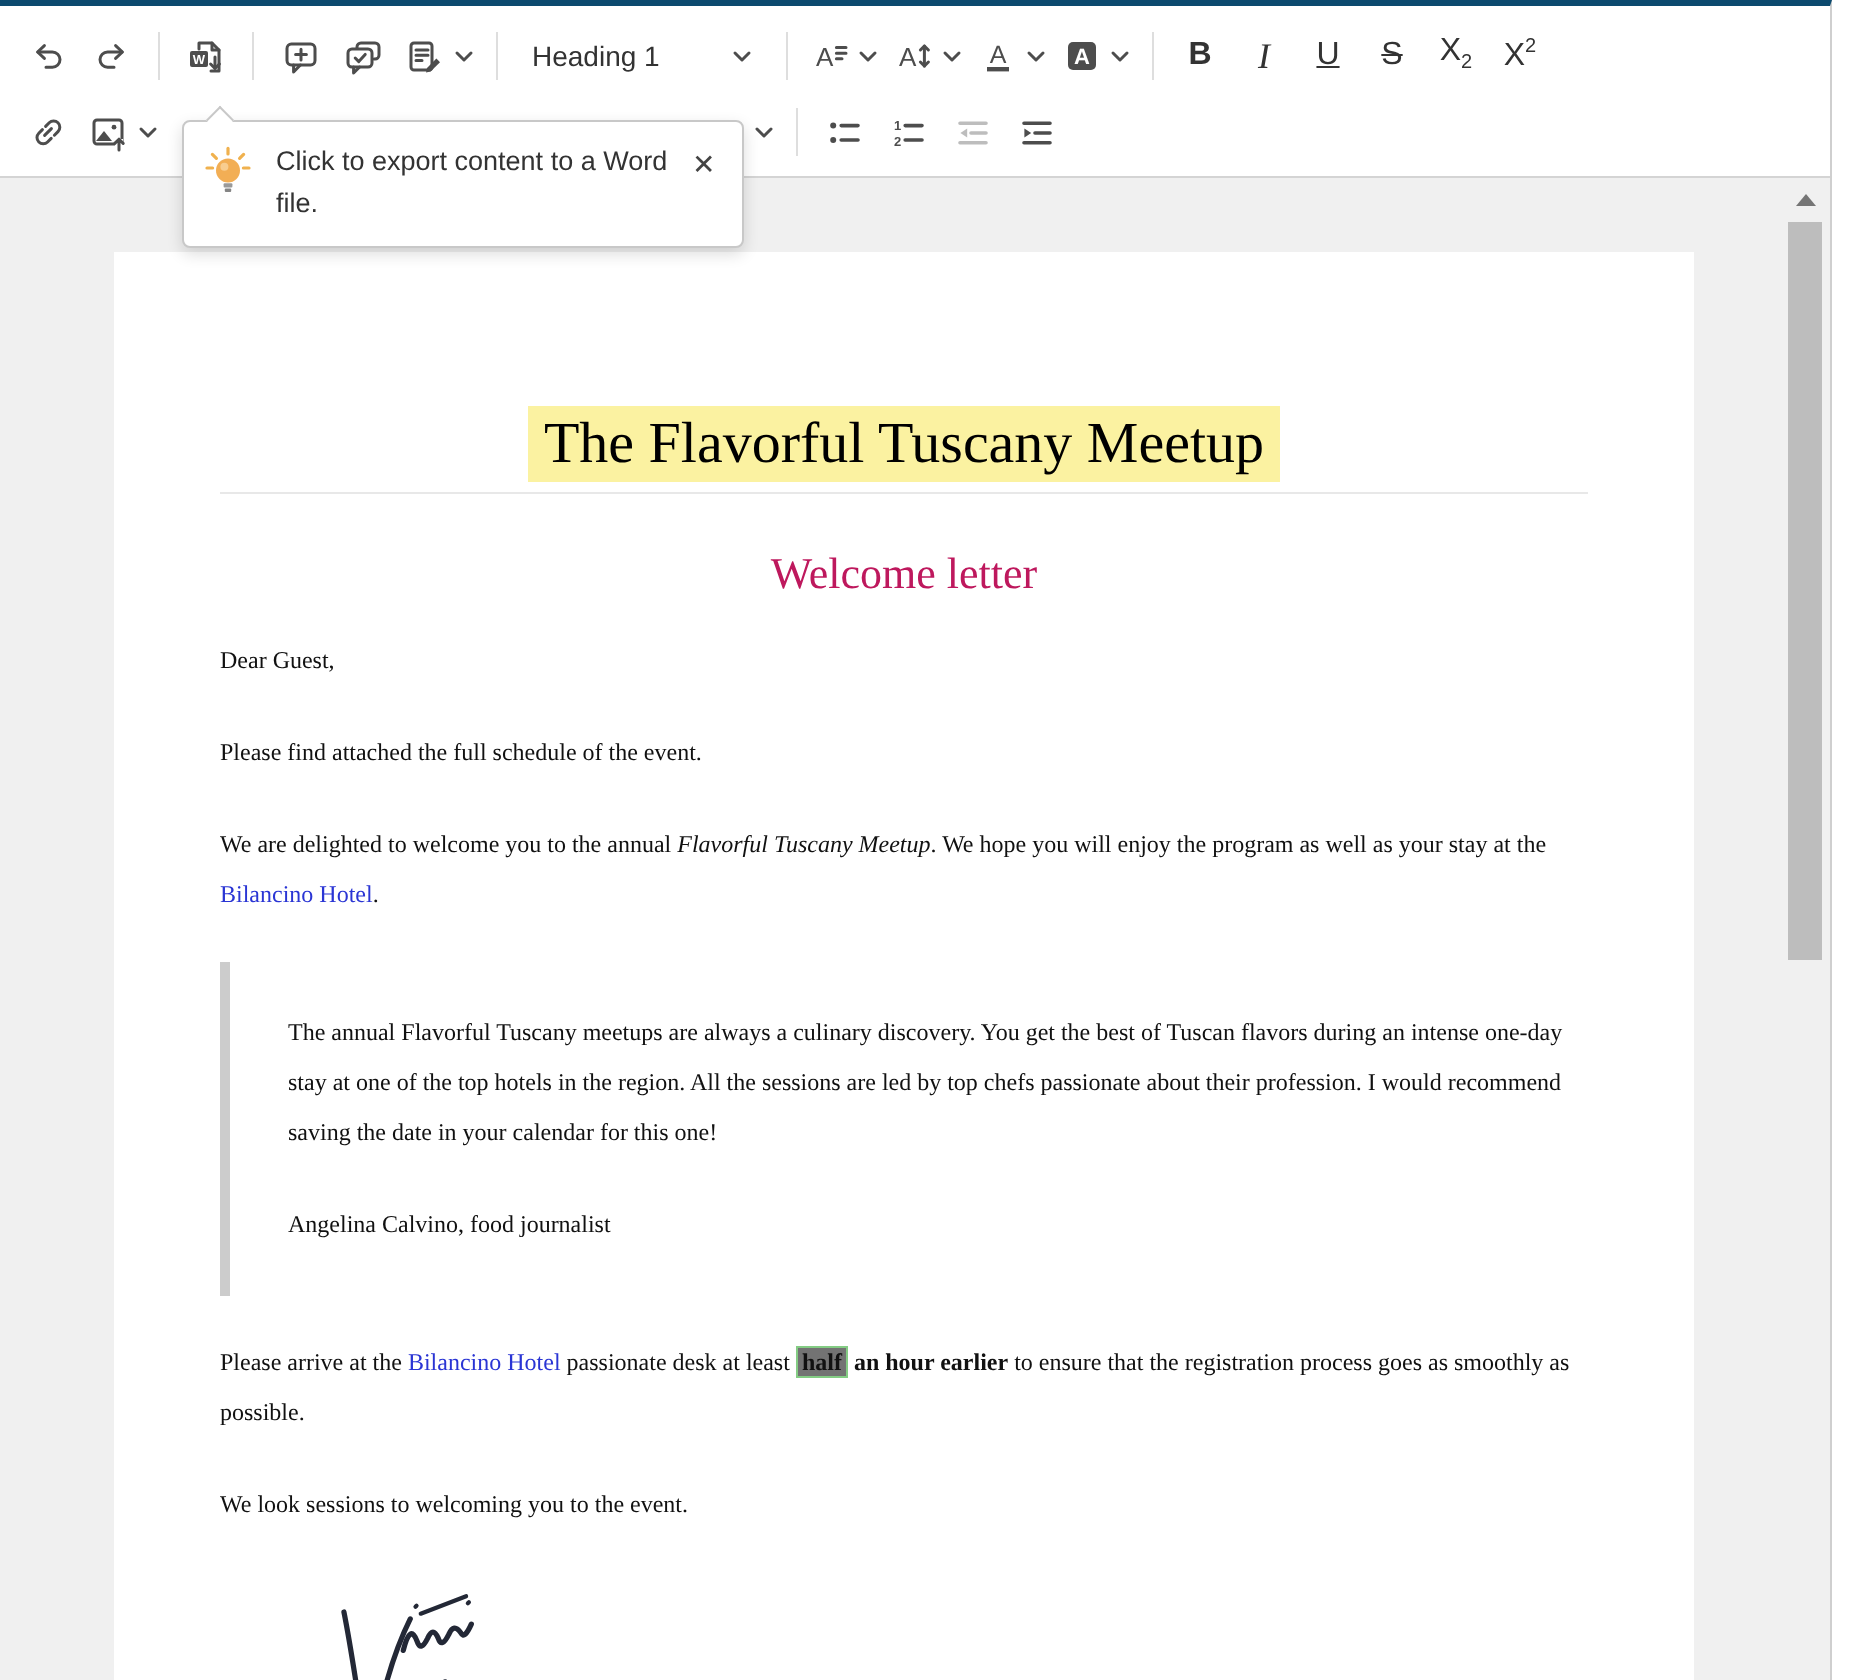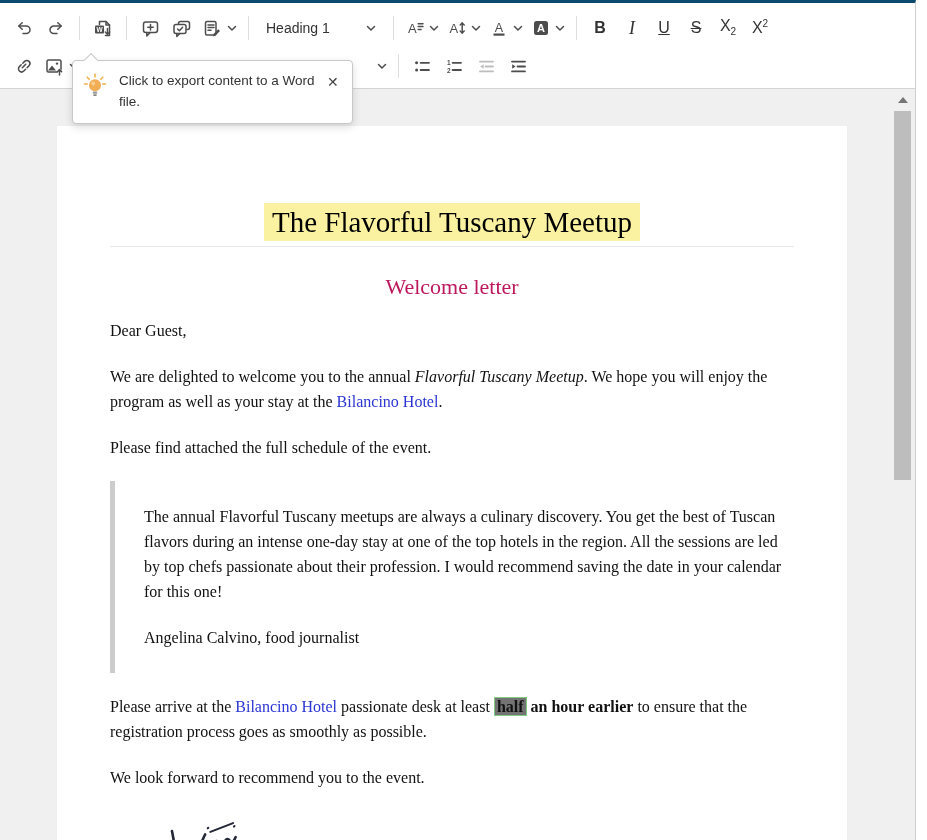--- a/index.html
+++ b/index.html
@@ -36,21 +36,21 @@
   .g-italic { font-family:"Liberation Serif", serif; font-style:italic; font-size:18px; }
   .g-underline { text-decoration:underline; }
   .g-strike { text-decoration:line-through; }
   .g-sub sub, .g-sup sup { font-size:10px; }
   .icon-stroke { stroke:#4d4d4d; stroke-width:1.5; fill:none; stroke-linecap:round; stroke-linejoin:round; }
   .icon-fill { fill:#4d4d4d; }
   .disabled-icon .icon-stroke { stroke:#bdbdbd; }
   .disabled-icon .icon-fill { fill:#bdbdbd; }
   
   .balloon {
-    position:absolute; left:72px; top:57px; width:281px; min-height:56px; z-index:20;
+    position:absolute; left:91px; top:57px; width:281px; min-height:56px; z-index:20;
     background:#fff; border:1px solid #c8c8c8; border-radius:4px;
     box-shadow:0 3px 8px rgba(0,0,0,.14);
     display:flex; align-items:flex-start; padding:10px 8px 10px 10px;
   }
   .balloon .caret {
     position:absolute; top:-6px; left:13px; width:10px; height:10px; background:#fff;
     border-left:1px solid #c8c8c8; border-top:1px solid #c8c8c8; transform:rotate(45deg);
   }
   .balloon-text { font-size:13.5px; color:#333; line-height:1.55; width:200px; margin-left:12px; }
   .balloon-close {
@@ -64,21 +64,21 @@
     position:absolute; left:57px; top:37px; width:790px; height:1200px;
     background:#fff; padding:80px 53px 0;
     font-family:"Liberation Serif", serif; color:#111;
   }
   .page h1 {
     margin:0; font-size:29px; font-weight:400; text-align:center;
     padding-bottom:7px; border-bottom:1px solid #e8e8e8; color:#000;
   }
   .page h1 mark { background:#fbf2a1; padding:3px 8px; color:#000; }
   .page h2 { margin:27px 0 0; font-size:22px; font-weight:400; text-align:center; color:#be185d; }
-  .page p { margin:21px 0; font-size:16px; line-height:25px; }
+  .page p { margin:21px 0; font-size:12px; line-height:25px; }
   .greeting { margin-top:18px !important; }
   .page a { color:#2a35d4; text-decoration:none; cursor:pointer; }
   blockquote {
     margin:18px 0; padding:2px 0 2px 29px; border-left:5px solid #ccc; 
   }
   blockquote p { margin:8px 0 16px; }
   blockquote p + p { margin-top:22px; }
   .hl-green {
     background:#737373; border:1px solid #84cc84; padding:0 2px; font-weight:bold;
   }
@@ -310,32 +310,32 @@
 
     <div class="content">
       <div class="page">
 
         <h1><mark>The Flavorful Tuscany Meetup</mark></h1>
 
         <h2>Welcome letter</h2>
 
         <p class="greeting">Dear Guest,</p>
 
+        <p>Please find attached the full schedule of the event.</p>
+
         <p><span>We are delighted to welcome you to the annual </span><em>Flavorful Tuscany Meetup</em><span>. We hope you will enjoy the program as well as your stay at the </span><a>Bilancino Hotel</a><span>.</span></p>
-
-        <p>Please find attached the full schedule of the event.</p>
 
         <blockquote>
           <p>The annual Flavorful Tuscany meetups are always a culinary discovery. You get the best of Tuscan flavors during an intense one-day stay at one of the top hotels in the region. All the sessions are led by top chefs passionate about their profession. I would recommend saving the date in your calendar for this one!</p>
           <p>Angelina Calvino, food journalist</p>
         </blockquote>
 
         <p><span>Please arrive at the </span><a>Bilancino Hotel</a><span> passionate desk at least </span><span class="hl-green">half</span><span class="b"> an hour earlier</span><span> to ensure that the registration process goes as smoothly as possible.</span></p>
 
-        <p>We look forward to recommend you to the event.</p>
+        <p>We look sessions to welcoming you to the event.</p>
 
         <div class="signature">
           <svg width="96" height="112" viewBox="0 0 110 126" fill="none" stroke="#232836" stroke-width="3" stroke-linecap="round" stroke-linejoin="round">
             <path d="M16 16 C20 36 26 76 30 104 C33 86 40 48 54 20"></path>
             <path d="M50 38 Q54 22 58 33 Q60 39 64 31 Q67 24 70 31 Q72 37 76 29 Q79 22 83 28 Q85 32 89 23"></path>
             <path d="M60 17 L86 7" stroke-width="2.4"></path>
             <path d="M57 13 l0.6 -0.6 M87 11 l0.6 -0.6" stroke-width="2.4"></path>
             <path d="M28 66 C32 88 36 110 40 122 C43 102 48 76 57 58"></path>
             <path d="M56 90 Q60 74 64 85 Q66 91 70 83 L74 56 Q76 72 80 85 Q83 91 88 80"></path>
           </svg>

